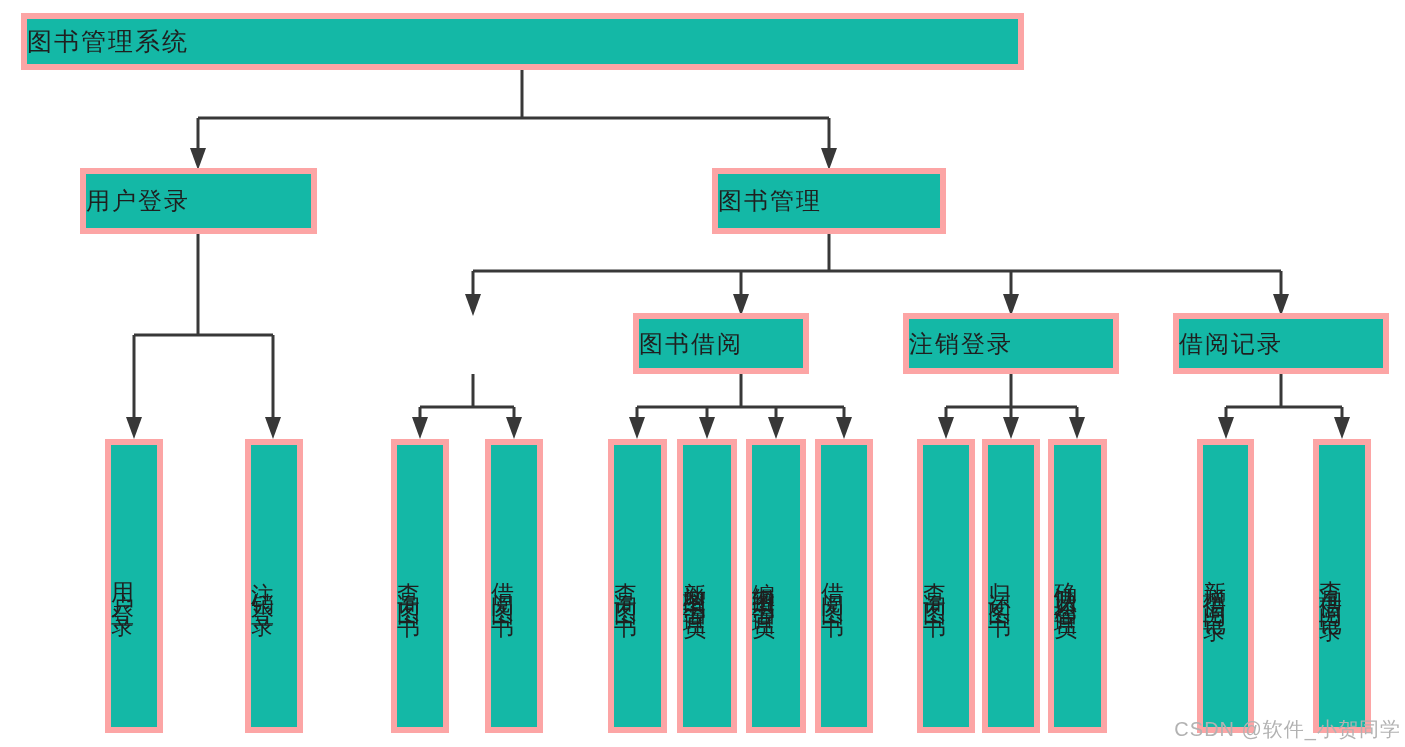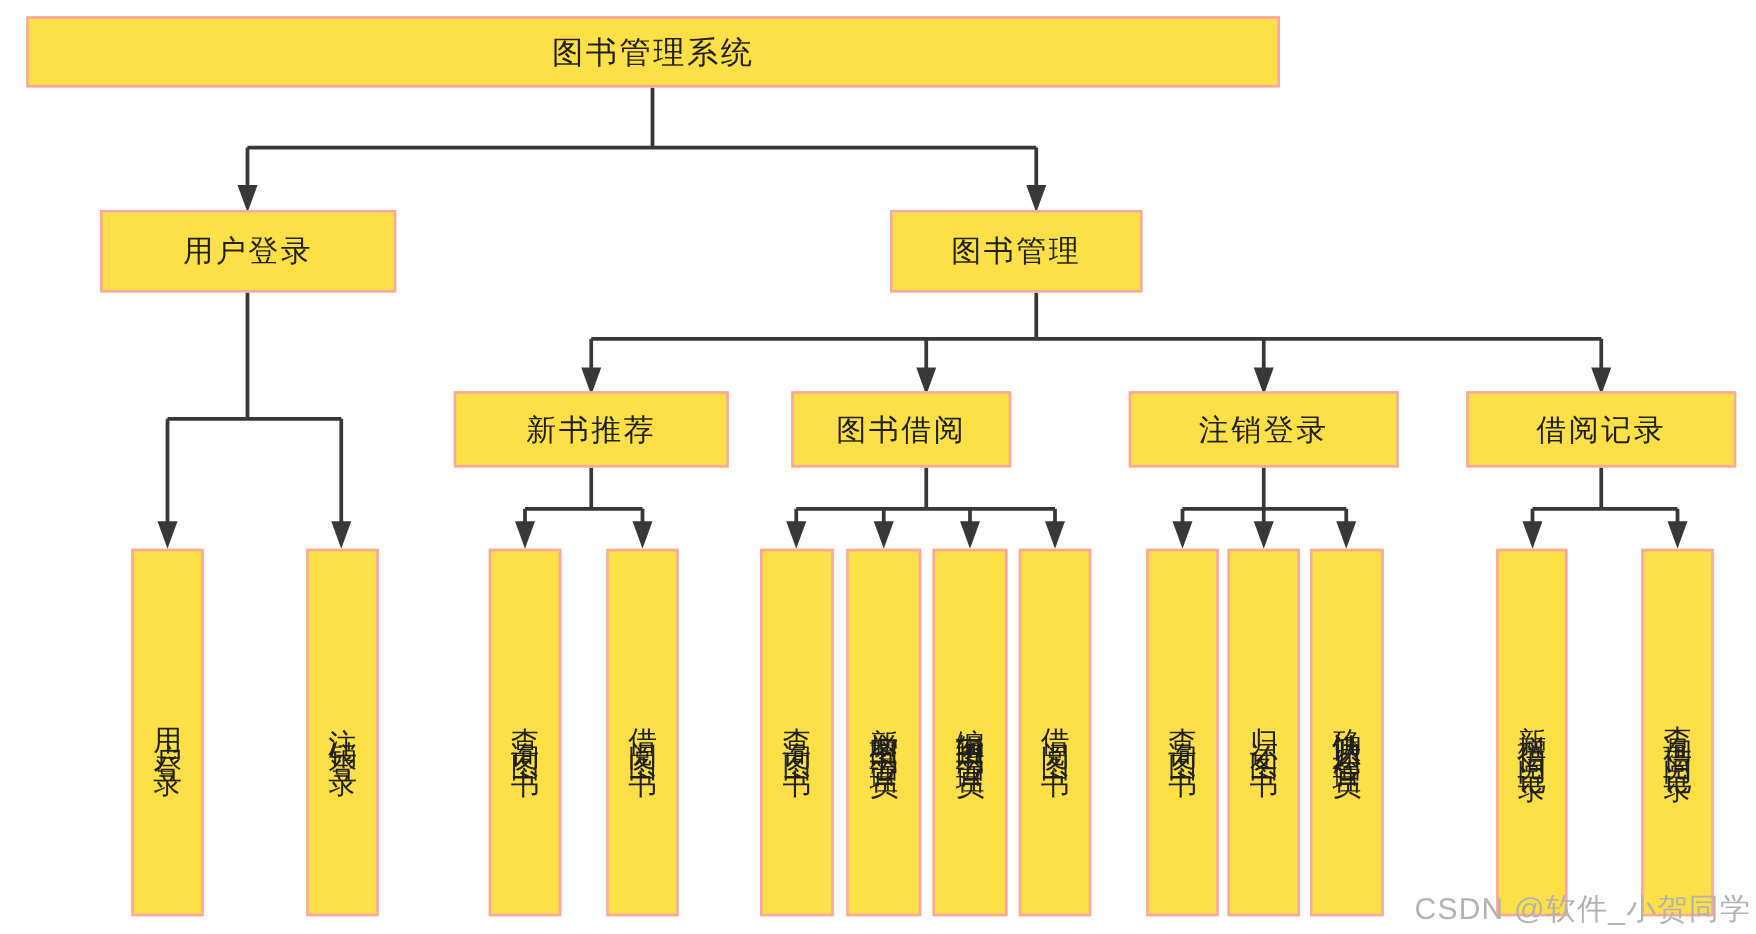--- a/index.html
+++ b/index.html
@@ -8,23 +8,23 @@
     width:1405px;height:747px;
     background:#ffffff;
     font-family:"Liberation Sans","DejaVu Sans",sans-serif;
     color:#1f1f1f;
     overflow:hidden;
   }
   #wires{position:absolute;left:0;top:0;width:1405px;height:747px;}
   .hbox,.vbox{
     position:absolute;
     box-sizing:border-box;
-    background:#fde047;
-    border:2px solid #fca5a5;
-    display:flex;align-items:center;justify-content:center;
+    background:#14b8a6;
+    border:6px solid #fca5a5;
+    display:flex;align-items:center;justify-content:flex-start;
   }
   .hbox span{
     font-size:24px;
     letter-spacing:2px;
     white-space:nowrap;
     color:#1f1f1f;
   }
   .root span{font-size:25px;}
   .vbox span{
     writing-mode:vertical-rl;
@@ -32,21 +32,21 @@
     font-size:23px;
     letter-spacing:11px;
     line-height:1;
     color:#1f1f1f;
   }
   .vbox span.long{letter-spacing:5px;}
   .vbox span.mid{letter-spacing:8px;}
   #watermark{
     position:absolute;
     right:4px;bottom:4px;
-    font-size:24px;
+    font-size:20px;
     color:#b2b2b2;
     letter-spacing:1px;
     white-space:nowrap;
   }
 </style>
 </head>
 <body>
 
 <div id="canvas">
 
@@ -117,27 +117,24 @@
     </g>
   </svg>
 
   <div class="hbox root" style="left:21px;top:13px;width:1003px;height:57px">
     <span>图书管理系统</span>
   </div>
 
   <div class="hbox" style="left:80px;top:168px;width:237px;height:66px">
     <span>用户登录</span>
   </div>
-  <div class="hbox" style="left:712px;top:168px;width:202px;height:66px">
+  <div class="hbox" style="left:712px;top:168px;width:234px;height:66px">
     <span>图书管理</span>
   </div>
 
-  <div class="hbox" style="left:363px;top:313px;width:220px;height:61px">
-    <span>新书推荐</span>
-  </div>
   <div class="hbox" style="left:633px;top:313px;width:176px;height:61px">
     <span>图书借阅</span>
   </div>
   <div class="hbox" style="left:903px;top:313px;width:216px;height:61px">
     <span>注销登录</span>
   </div>
   <div class="hbox" style="left:1173px;top:313px;width:216px;height:61px">
     <span>借阅记录</span>
   </div>
 

